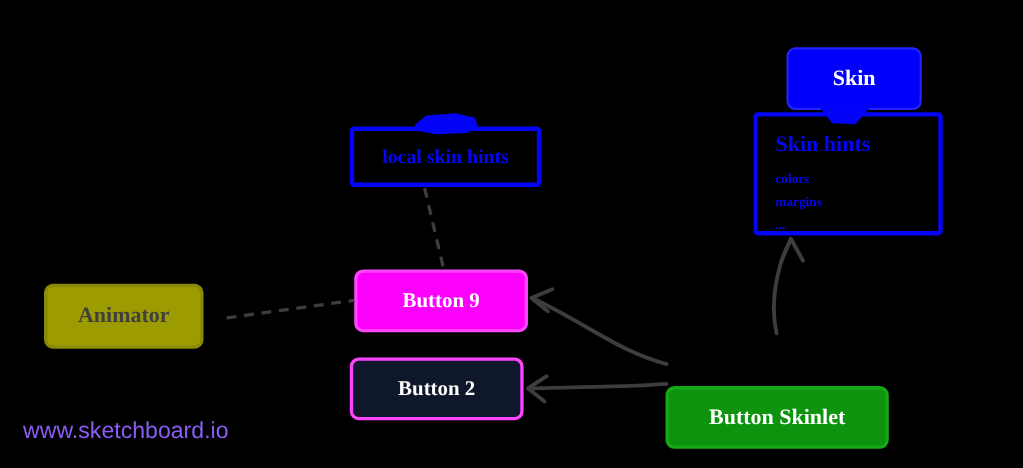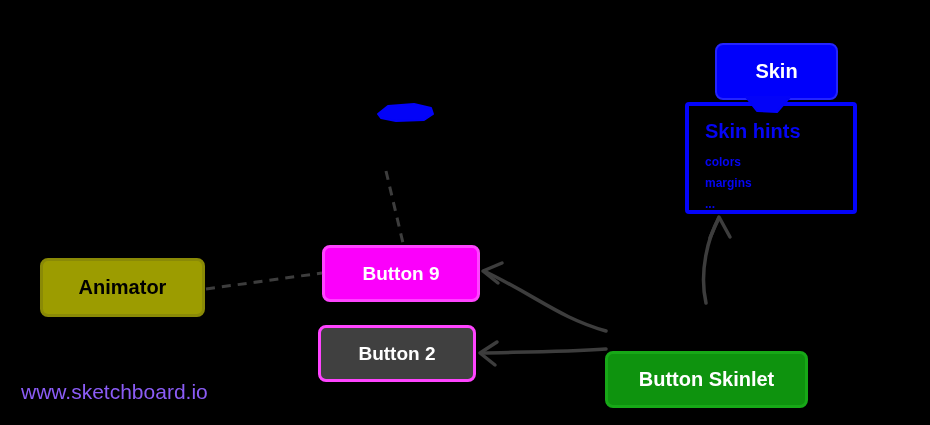--- a/index.html
+++ b/index.html
@@ -9,41 +9,42 @@
     background:#000;
     overflow:hidden;
     font-family:"Liberation Sans", sans-serif;
   }
   .node{
     position:absolute;
     display:flex;align-items:center;justify-content:center;
     box-sizing:border-box;
     font-weight:bold;
     z-index:1;
+    font-family:Liberation Serif, serif;
   }
   .node span{white-space:nowrap;}
   
   #skin-node{
     left:715px;top:43px;width:123px;height:57px;
     background:#0000fb;border:2px solid #2424ff;border-radius:8px;
     color:#ffffff;font-size:20px;
   }
   #animator-node{
-    left:40px;top:258px;width:165px;height:59px;
+    left:40px;top:258px;width:145px;height:59px;
     background:#9c9c00;border:3px solid #8a8a06;border-radius:8px;
-    color:#000000;font-size:20px;
+    color:#404040;font-size:20px;
   }
   #button1-node{
     left:322px;top:245px;width:158px;height:57px;
     background:#fb00fb;border:3px solid #ff44ff;border-radius:8px;
     color:#ffffff;font-size:19px;
   }
   #button2-node{
     left:318px;top:325px;width:158px;height:57px;
-    background:#404040;border:3px solid #ff44ff;border-radius:8px;
+    background:#0f172a;border:3px solid #ff44ff;border-radius:8px;
     color:#ffffff;font-size:19px;
   }
   #button-skinlet-node{
     left:605px;top:303px;width:203px;height:57px;
     background:#0e930e;border:3px solid #17a817;border-radius:8px;
     color:#ffffff;font-size:20px;margin-top:48px;
   }
   
   #local-skin-hints-node{
     left:318px;top:115px;width:174px;height:55px;
@@ -106,20 +107,23 @@
     <span>Skin</span>
   </div>
 
   <div class="node" id="skin-hints-node">
     <span class="sh-title">Skin hints</span>
     <span class="sh-line">colors</span>
     <span class="sh-line">margins</span>
     <span class="sh-line">...</span>
   </div>
 
+  <div class="node" id="local-skin-hints-node">
+    <span>local skin hints</span>
+  </div>
 
   <div class="node" id="animator-node">
     <span>Animator</span>
   </div>
 
   <div class="node" id="button1-node">
     <span>Button 9</span>
   </div>
 
   <div class="node" id="button2-node">

